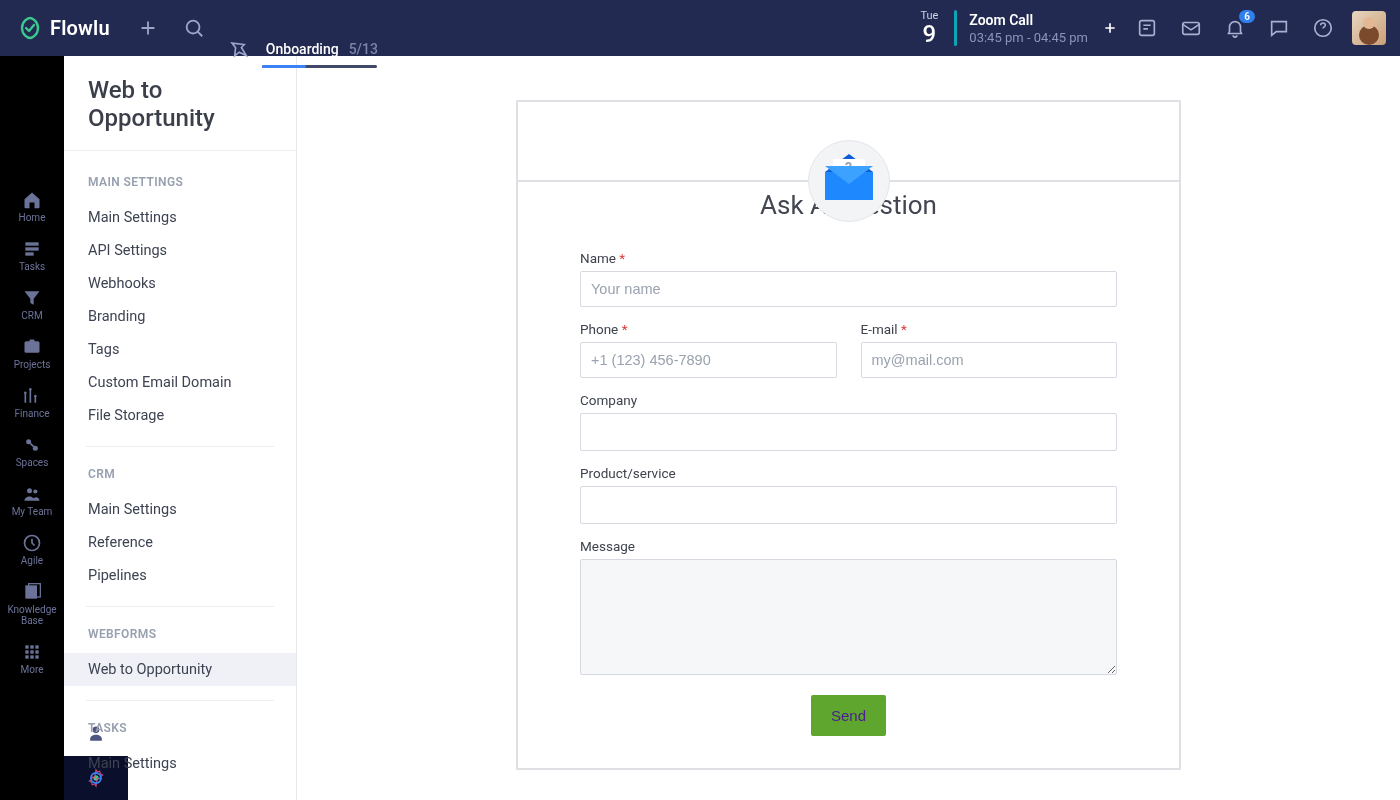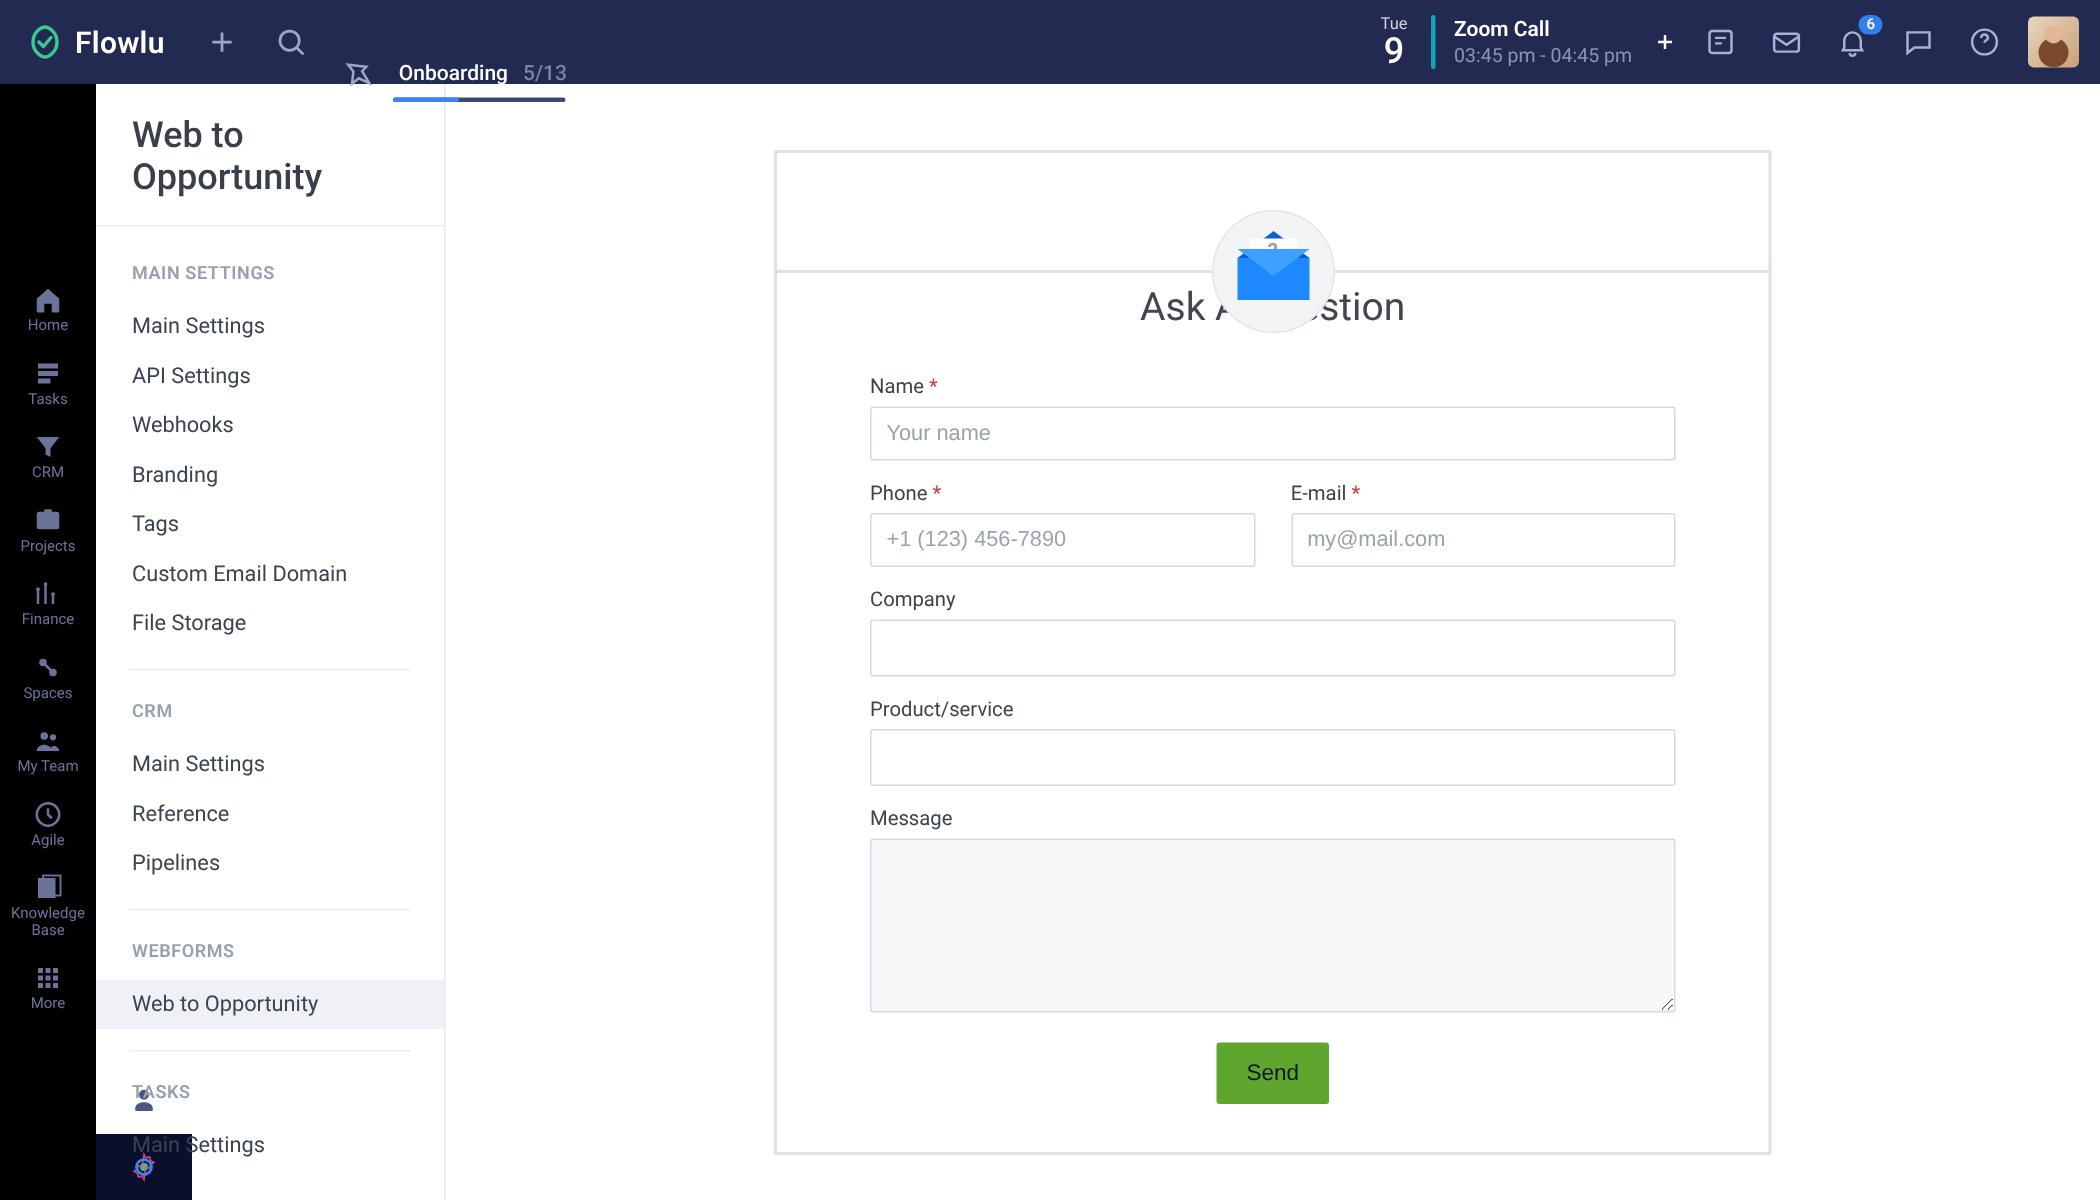--- a/index.html
+++ b/index.html
@@ -72,21 +72,21 @@
   .form-title { text-align:center; font-size:26px; color:#424650; font-weight:400; margin-bottom:30px;}
   .field { margin-bottom:14px; }
   .field-row { display:flex; gap:24px; }
   .field-row .field { flex:1; }
   .label { font-size:13.5px; color:#3e434d; margin-bottom:5px; display:block; }
   .req { color:#d93a3a; }
   .input { width:100%; height:36px; border:1px solid #d6d9df; border-radius:2px; padding: 0 10px; font-size:14.5px; color:#333; background:#fff; }
   .input::placeholder { color:#9aa2af; }
   .input.tall { height:38px;}
   textarea.input { height:116px; padding:8px 10px; resize:both; background:#f6f7f9; }
-  .send-btn { display:block; margin: 16px auto 0; background:#5fa62f; color:#0f172a; border:none; padding: 12px 20px; font-size:15px; border-radius:2px; cursor:pointer;}
+  .send-btn { display:block; margin: 16px auto 0; background:#5fa62f; color:#4c1d95; border:none; padding: 12px 20px; font-size:15px; border-radius:2px; cursor:pointer;}
 </style>
 </head>
 <body>
 
 <div class="topbar">
   <div class="logo-wrap">
     <svg class="logo-mark" viewBox="0 0 24 24">
       <path d="M12 2 C14 2 20 5 20 12 C20 19 14 22 12 22 C10 22 4 19 4 12 C4 5 10 2 12 2 Z" fill="none" stroke="#3cc98f" stroke-width="2.3"></path>
       <path d="M8 12 L11 15 L16 9" fill="none" stroke="#3cc98f" stroke-width="2.3" stroke-linecap="round" stroke-linejoin="round"></path>
     </svg>

